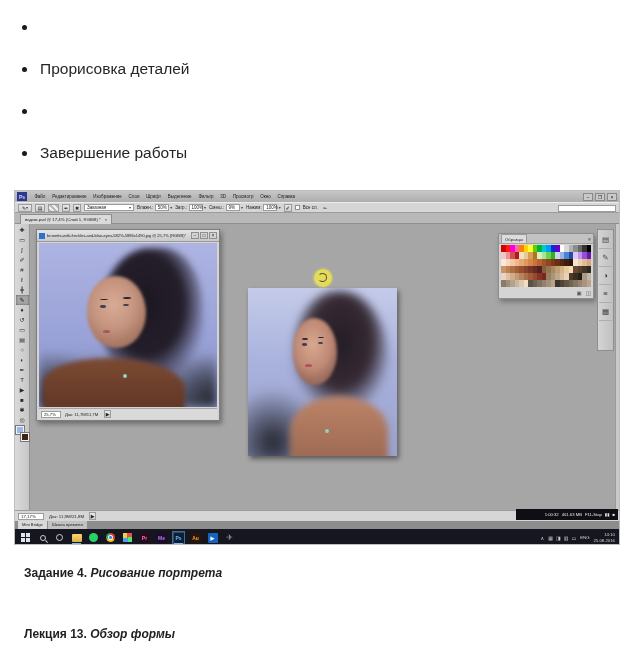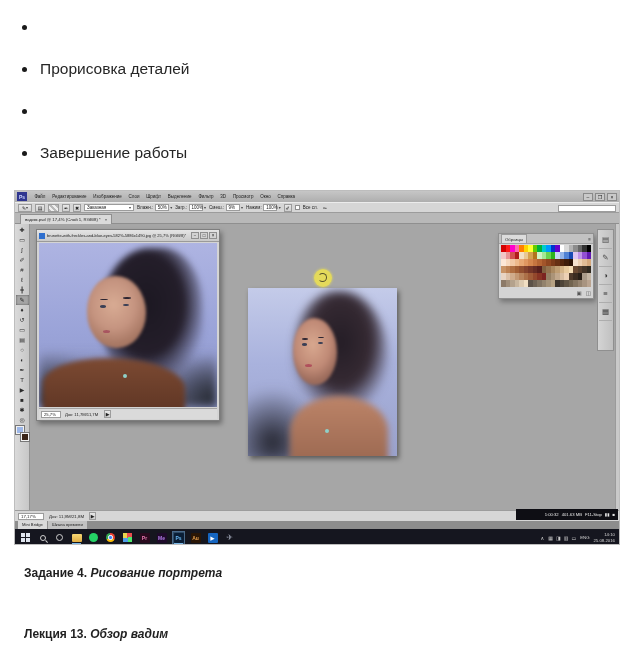--- a/index.html
+++ b/index.html
@@ -528,14 +528,14 @@
         <div>25.08.2016</div>
       </span>
     </span>
   </div>
 </div>
 
 <div class="caption" style="top:566px;">
   <span>Задание 4.</span><span class="it"> Рисование портрета</span>
 </div>
 <div class="caption" style="top:627px;">
-  <span>Лекция 13.</span><span class="it"> Обзор вадим</span>
+  <span>Лекция 13.</span><span class="it"> Обзор формы</span>
 </div>
 
 </body></html>

